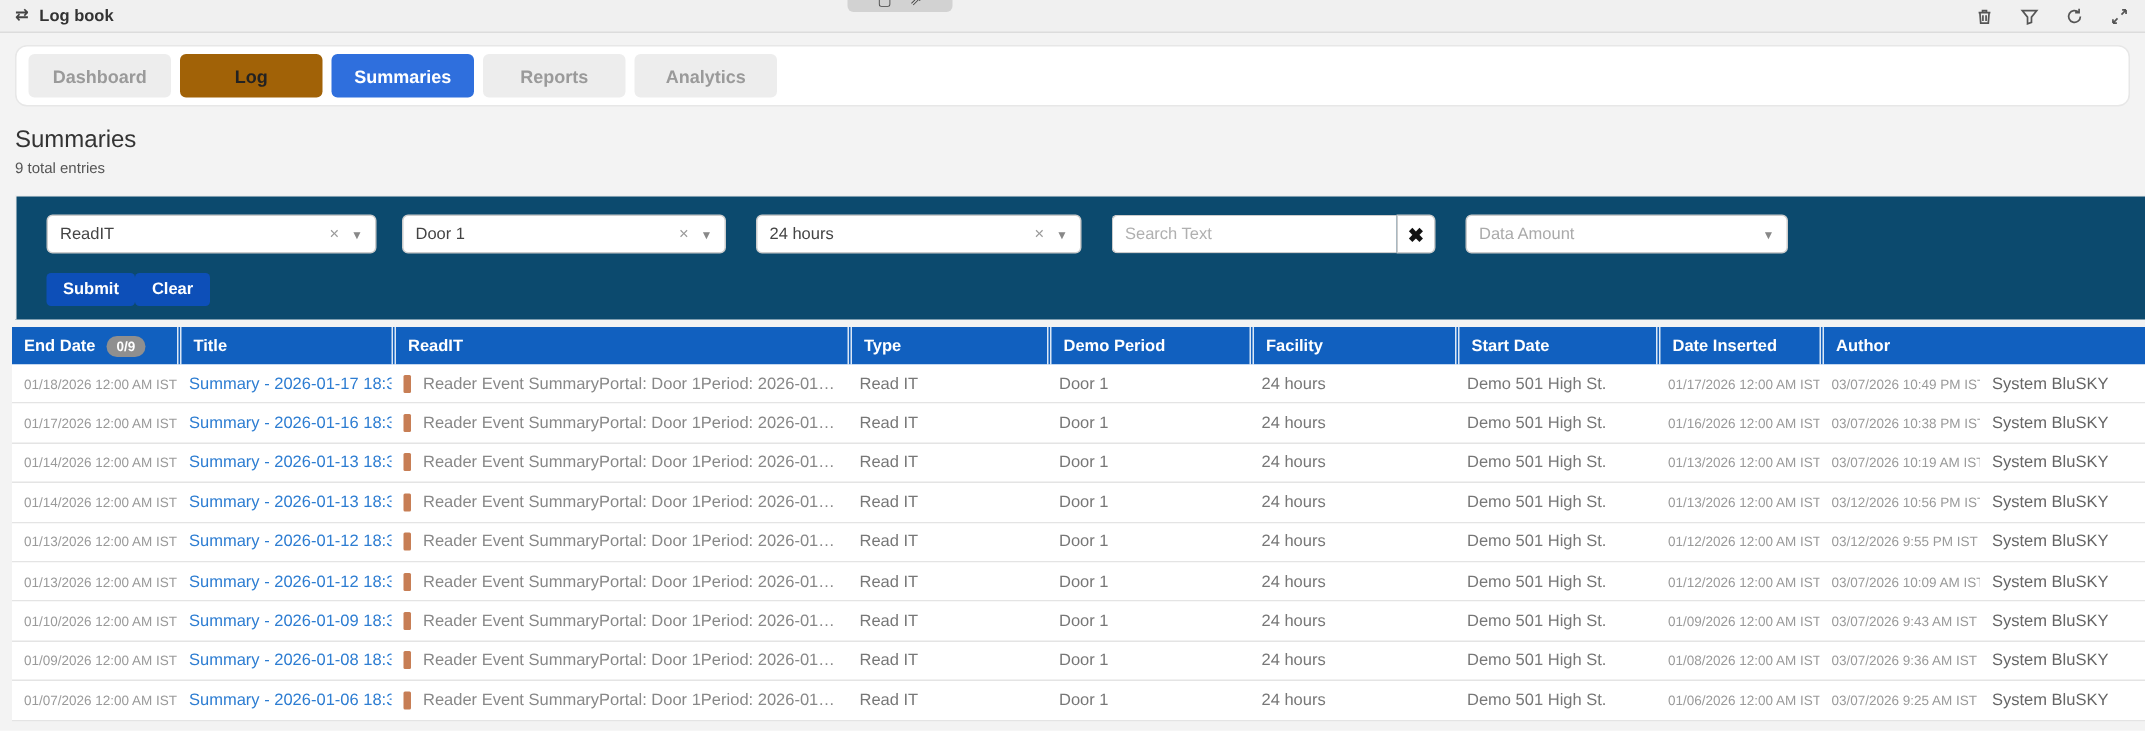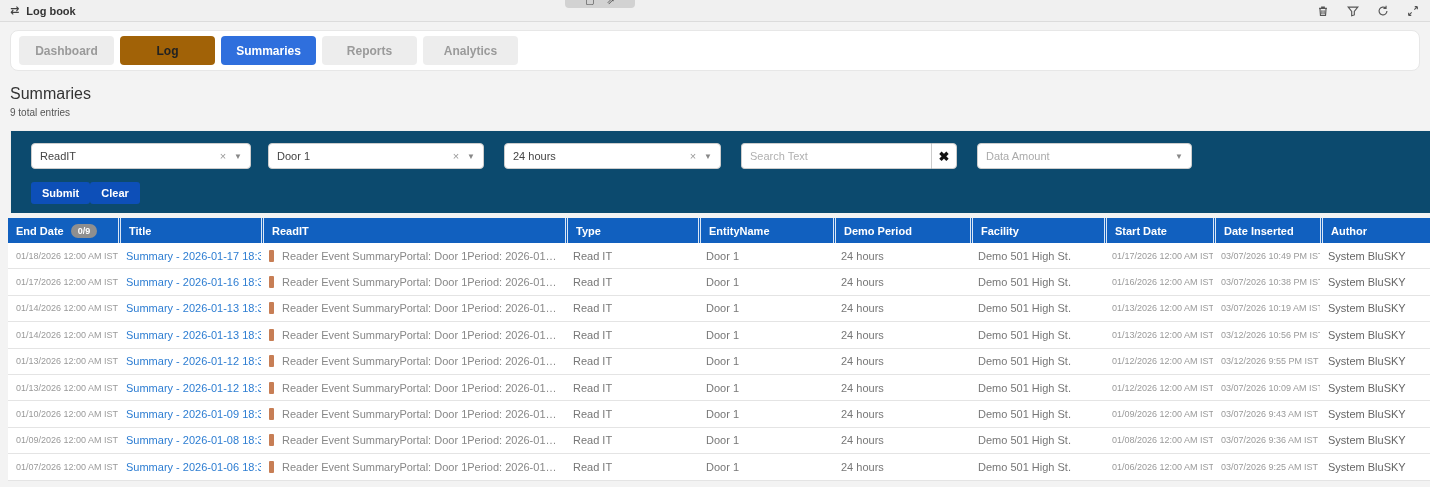--- a/index.html
+++ b/index.html
@@ -165,23 +165,20 @@
       <div class="th">
         <span>Title</span>
       </div>
       <div class="th">
         <span>ReadIT</span>
       </div>
       <div class="th">
         <span>Type</span>
       </div>
       <div class="th">
-        <span>EntityName</span>
-      </div>
-      <div class="th">
         <span>Demo Period</span>
       </div>
       <div class="th">
         <span>Facility</span>
       </div>
       <div class="th">
         <span>Start Date</span>
       </div>
       <div class="th">
         <span>Date Inserted</span>

